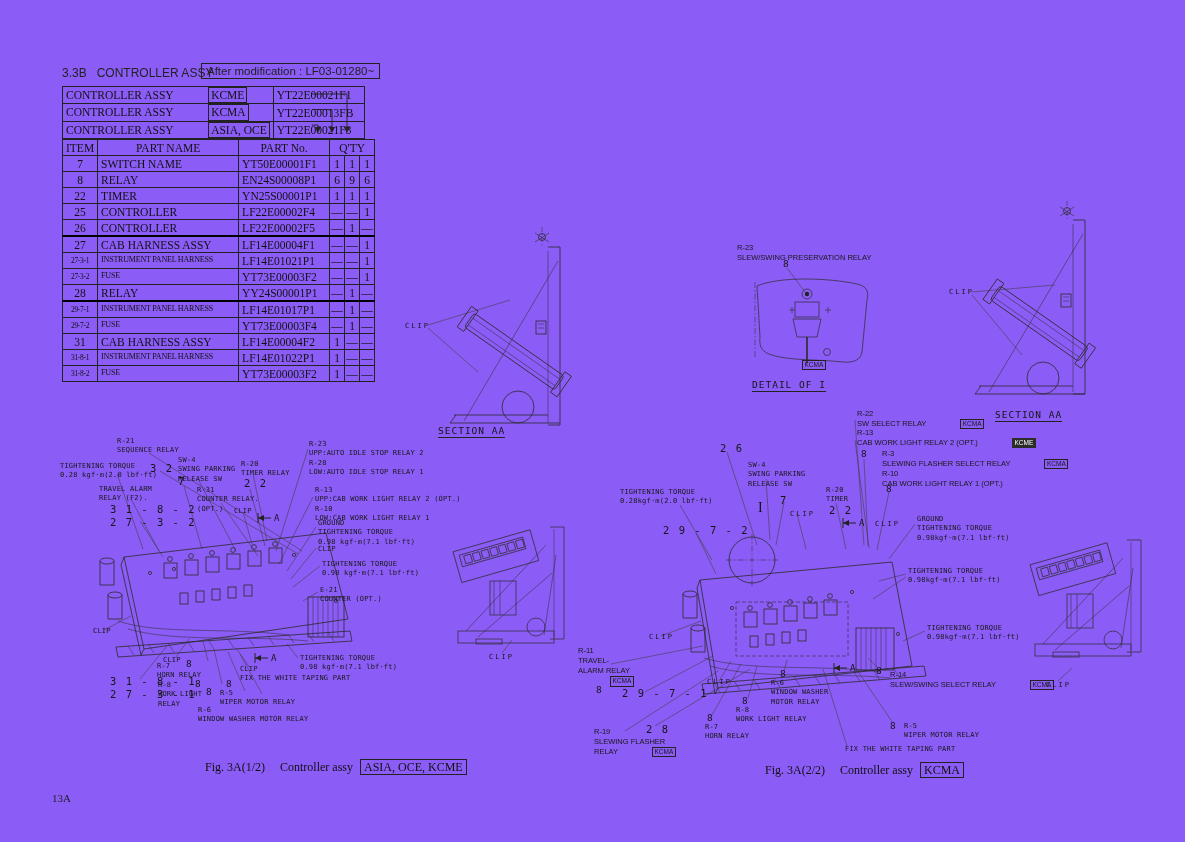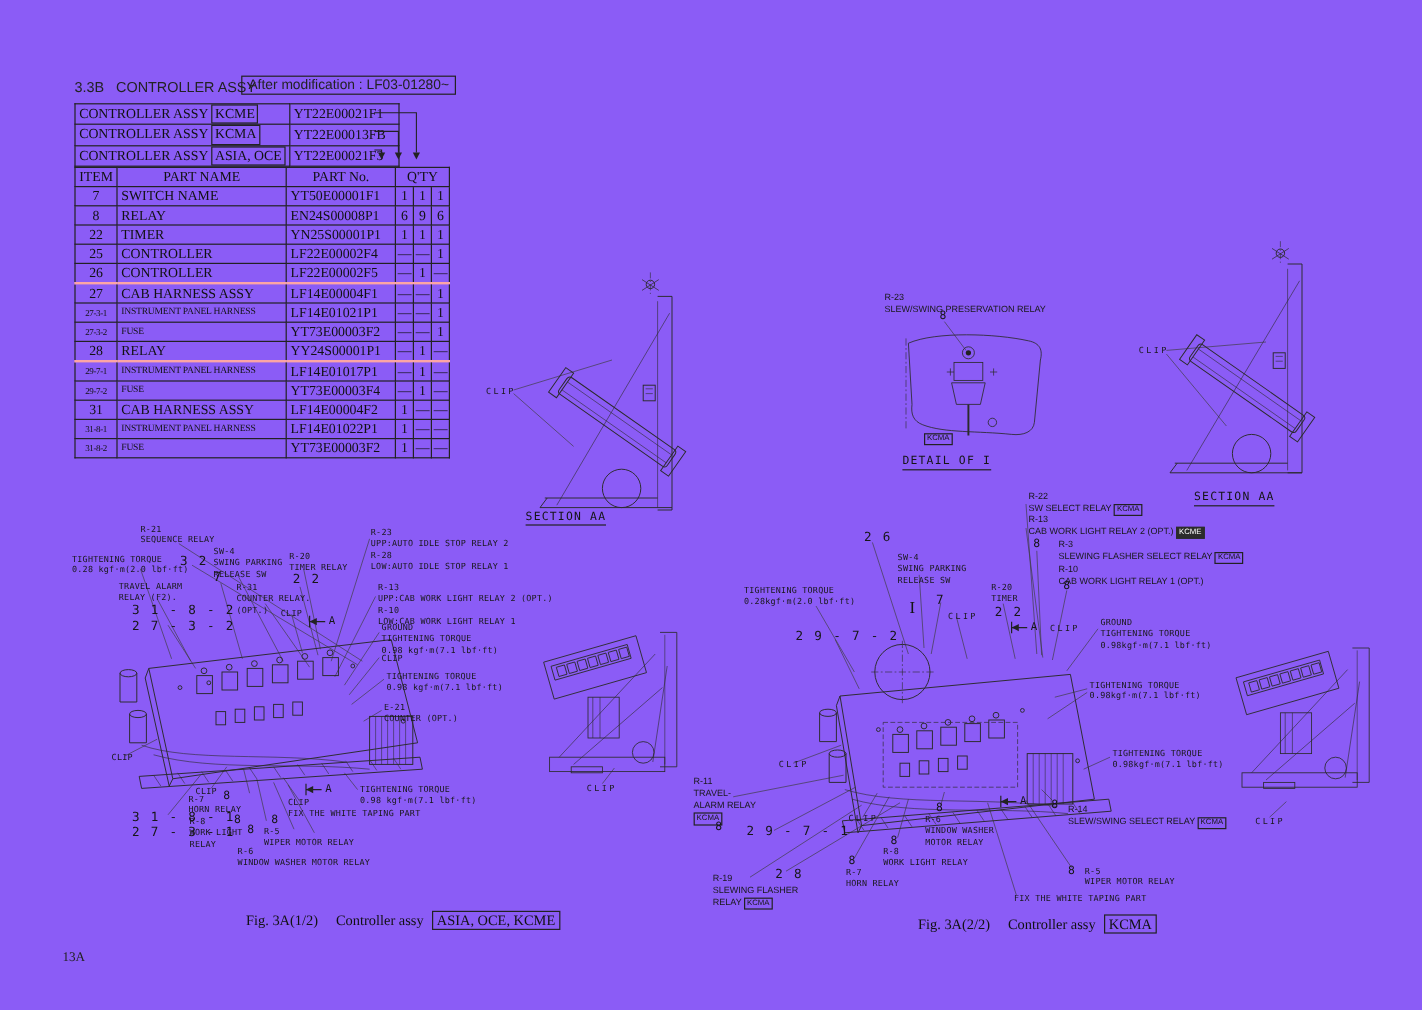--- a/index.html
+++ b/index.html
@@ -17,22 +17,22 @@
         border:1.5px solid #222;}
   td{border:1px solid #222;padding:0 3px;height:15px;line-height:1.05;white-space:nowrap;}
   td.item{width:26px;text-align:center;}
   td.name{width:134px;}
   td.pn{width:84px;}
   td.q{width:12px;text-align:center;padding:0 1px;}
   td.name1{width:161px;}
   tr.hd td{text-align:center;font-family:Liberation Serif, serif;}
   tr.sub td.item{font-size:7.5px;letter-spacing:-.3px;}
   tr.sub td.name{font-size:8px;letter-spacing:-.2px;}
-  tr.sep td{border-top:2px solid #fca5a5;}
-  .tagbox{display:inline-block;border:1px solid #222;padding:0 2px;line-height:1.25;}
+  tr.sep td{border-top:2px solid #000000;}
+  .tagbox{display:inline-block;border:1px solid #222;padding:0 2px;line-height:1.25;margin-left:32px;}
   .tagbox.dark{background:#2c2c2c;color:#fff;border-color:#2c2c2c;}
   
   .lbl{position:absolute;font-family:"DejaVu Sans Mono",monospace;font-size:7px;line-height:1.35;
        letter-spacing:.2px;white-space:pre-line;color:#181818;}
   .lbl.sans{font-family:"Liberation Sans",sans-serif;font-size:7.5px;letter-spacing:0;}
   .lbl .tagbox{font-size:6.5px;padding:0 1.5px;}
   .big{position:absolute;font-family:"DejaVu Sans Mono",monospace;font-size:10.5px;
        letter-spacing:1.5px;color:#161616;white-space:pre-line;line-height:1.25;}
   .utitle{position:absolute;font-family:"DejaVu Sans Mono",monospace;font-size:9.5px;
           letter-spacing:1px;color:#141414;border-bottom:1px solid #222;padding-bottom:1px;}

